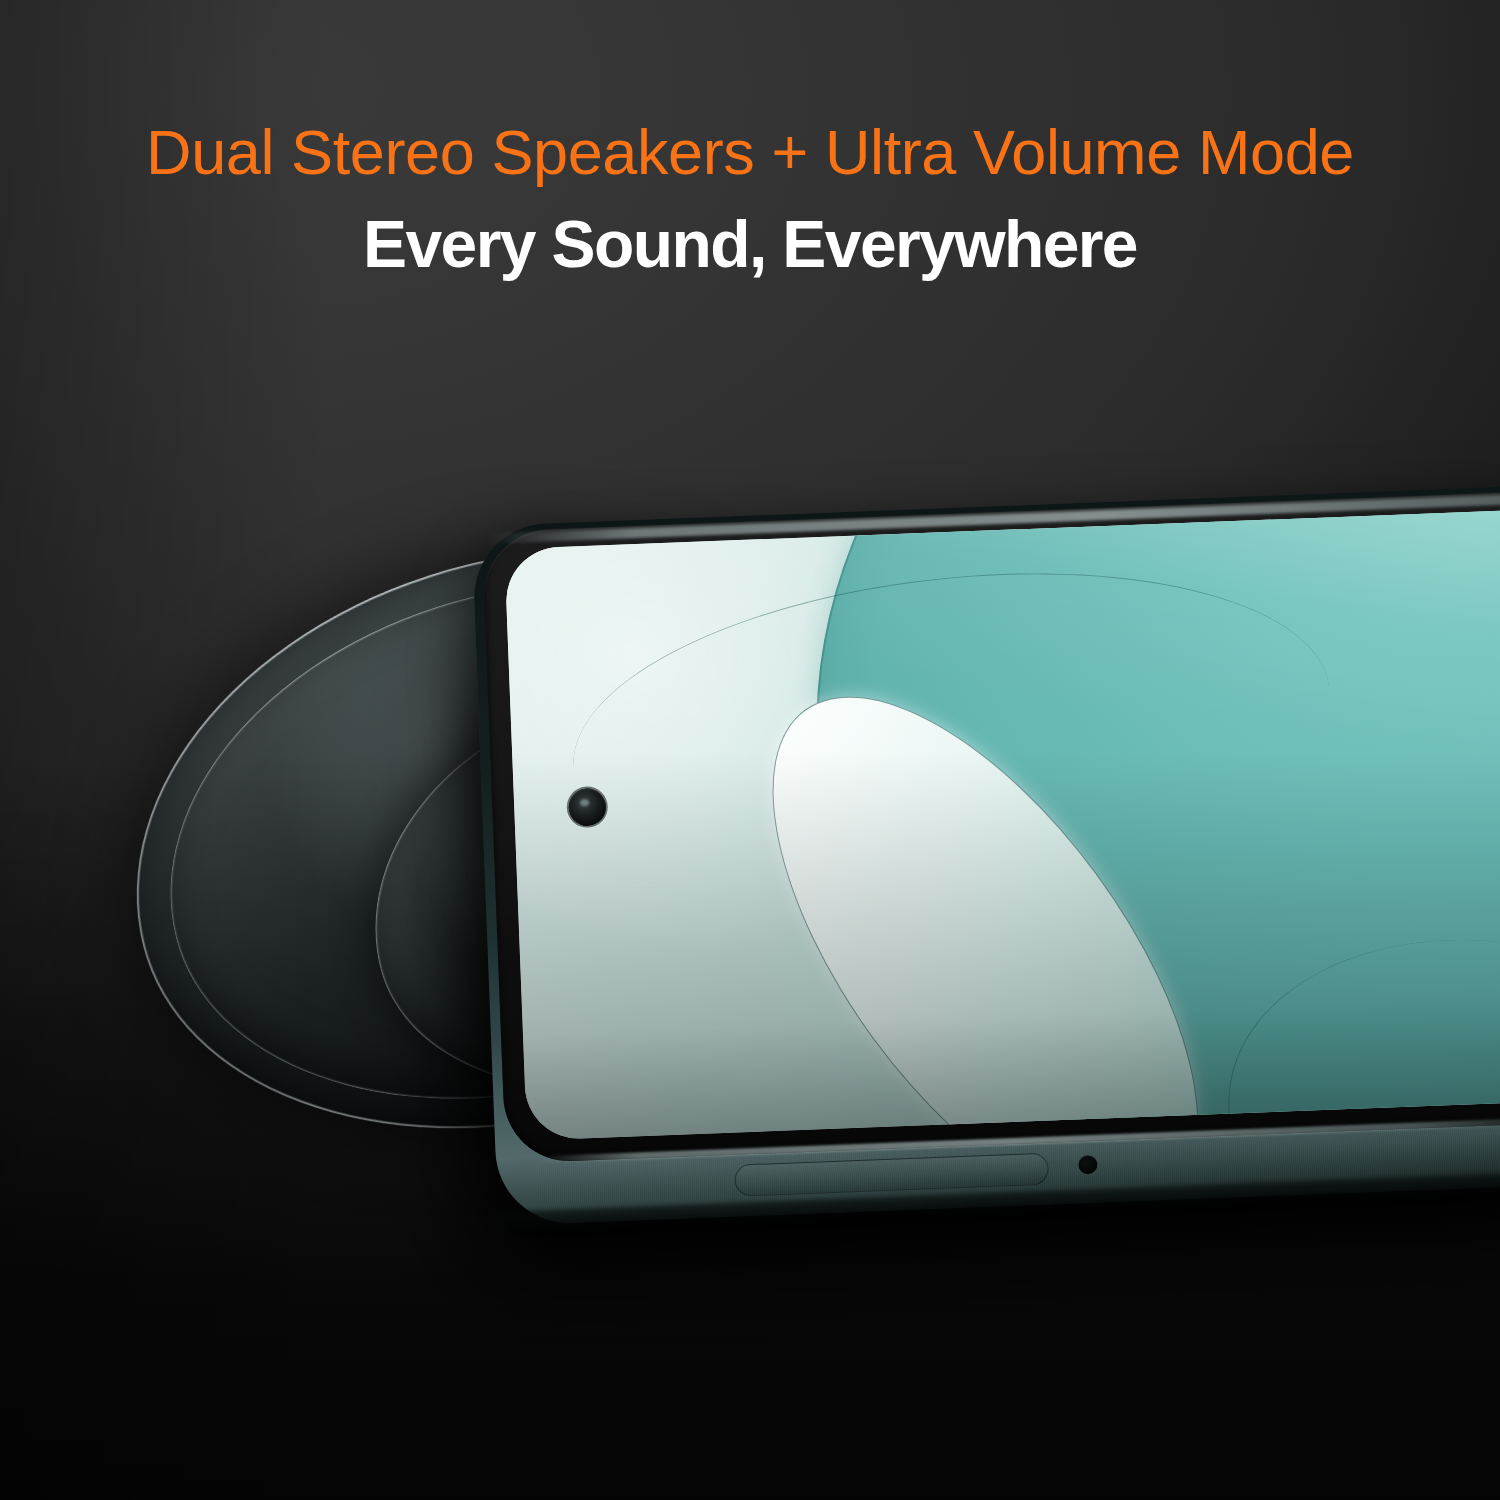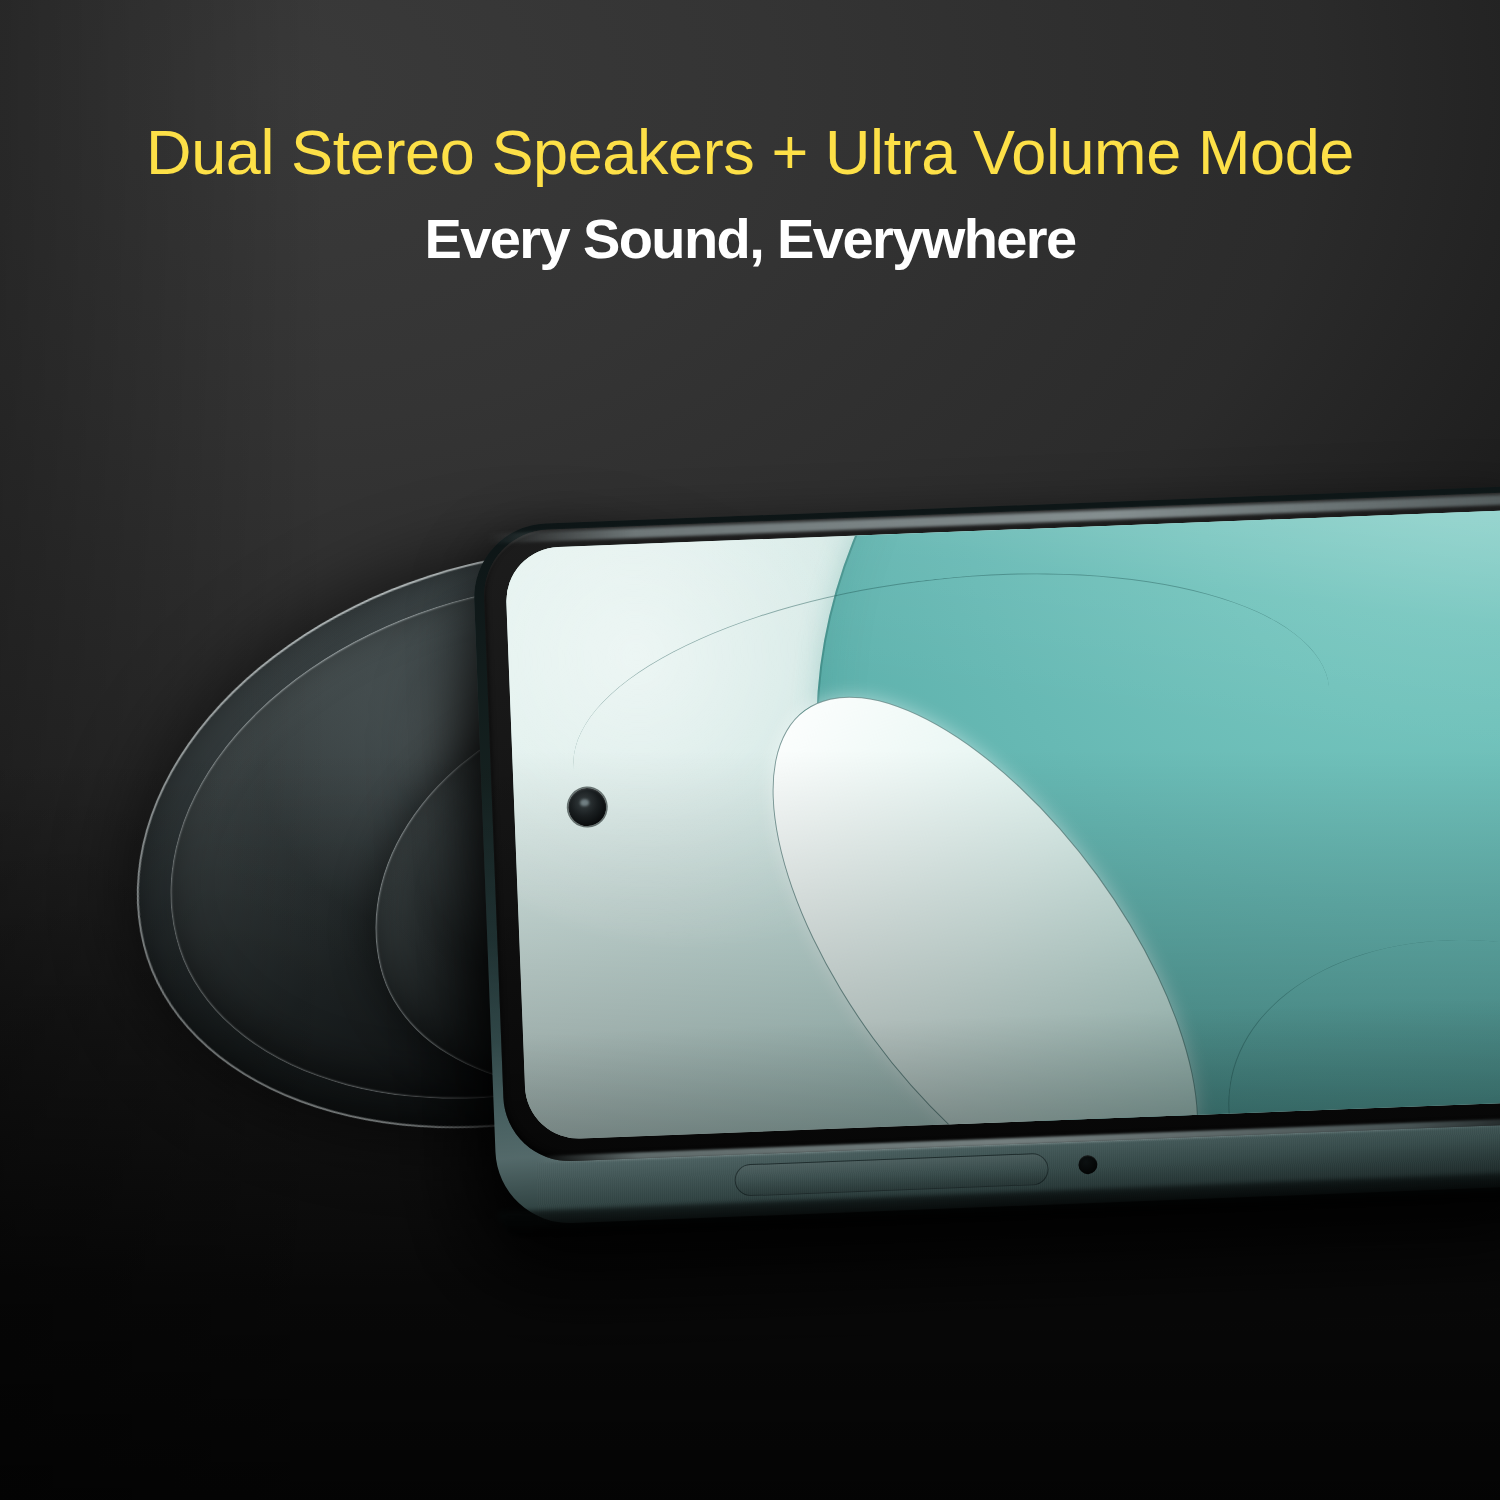--- a/index.html
+++ b/index.html
@@ -36,30 +36,30 @@
 
   
   .copy {
     position: absolute;
     left: 0; right: 0;
     top: 118px;
     text-align: center;
     user-select: none;
   }
   .line-1 {
-    color: #fde047;
+    color: #f97316;
     font-size: 63px;
     font-weight: 400;
     letter-spacing: -0.4px;
     line-height: 1.08;
     white-space: nowrap;
   }
   .line-2 {
     color: #ffffff;
-    font-size: 56px;
+    font-size: 66px;
     font-weight: 700;
     letter-spacing: -1.6px;
     line-height: 1.1;
     margin-top: 22px;
     white-space: nowrap;
   }
 
   
   .cone-wrap {
     position: absolute;

